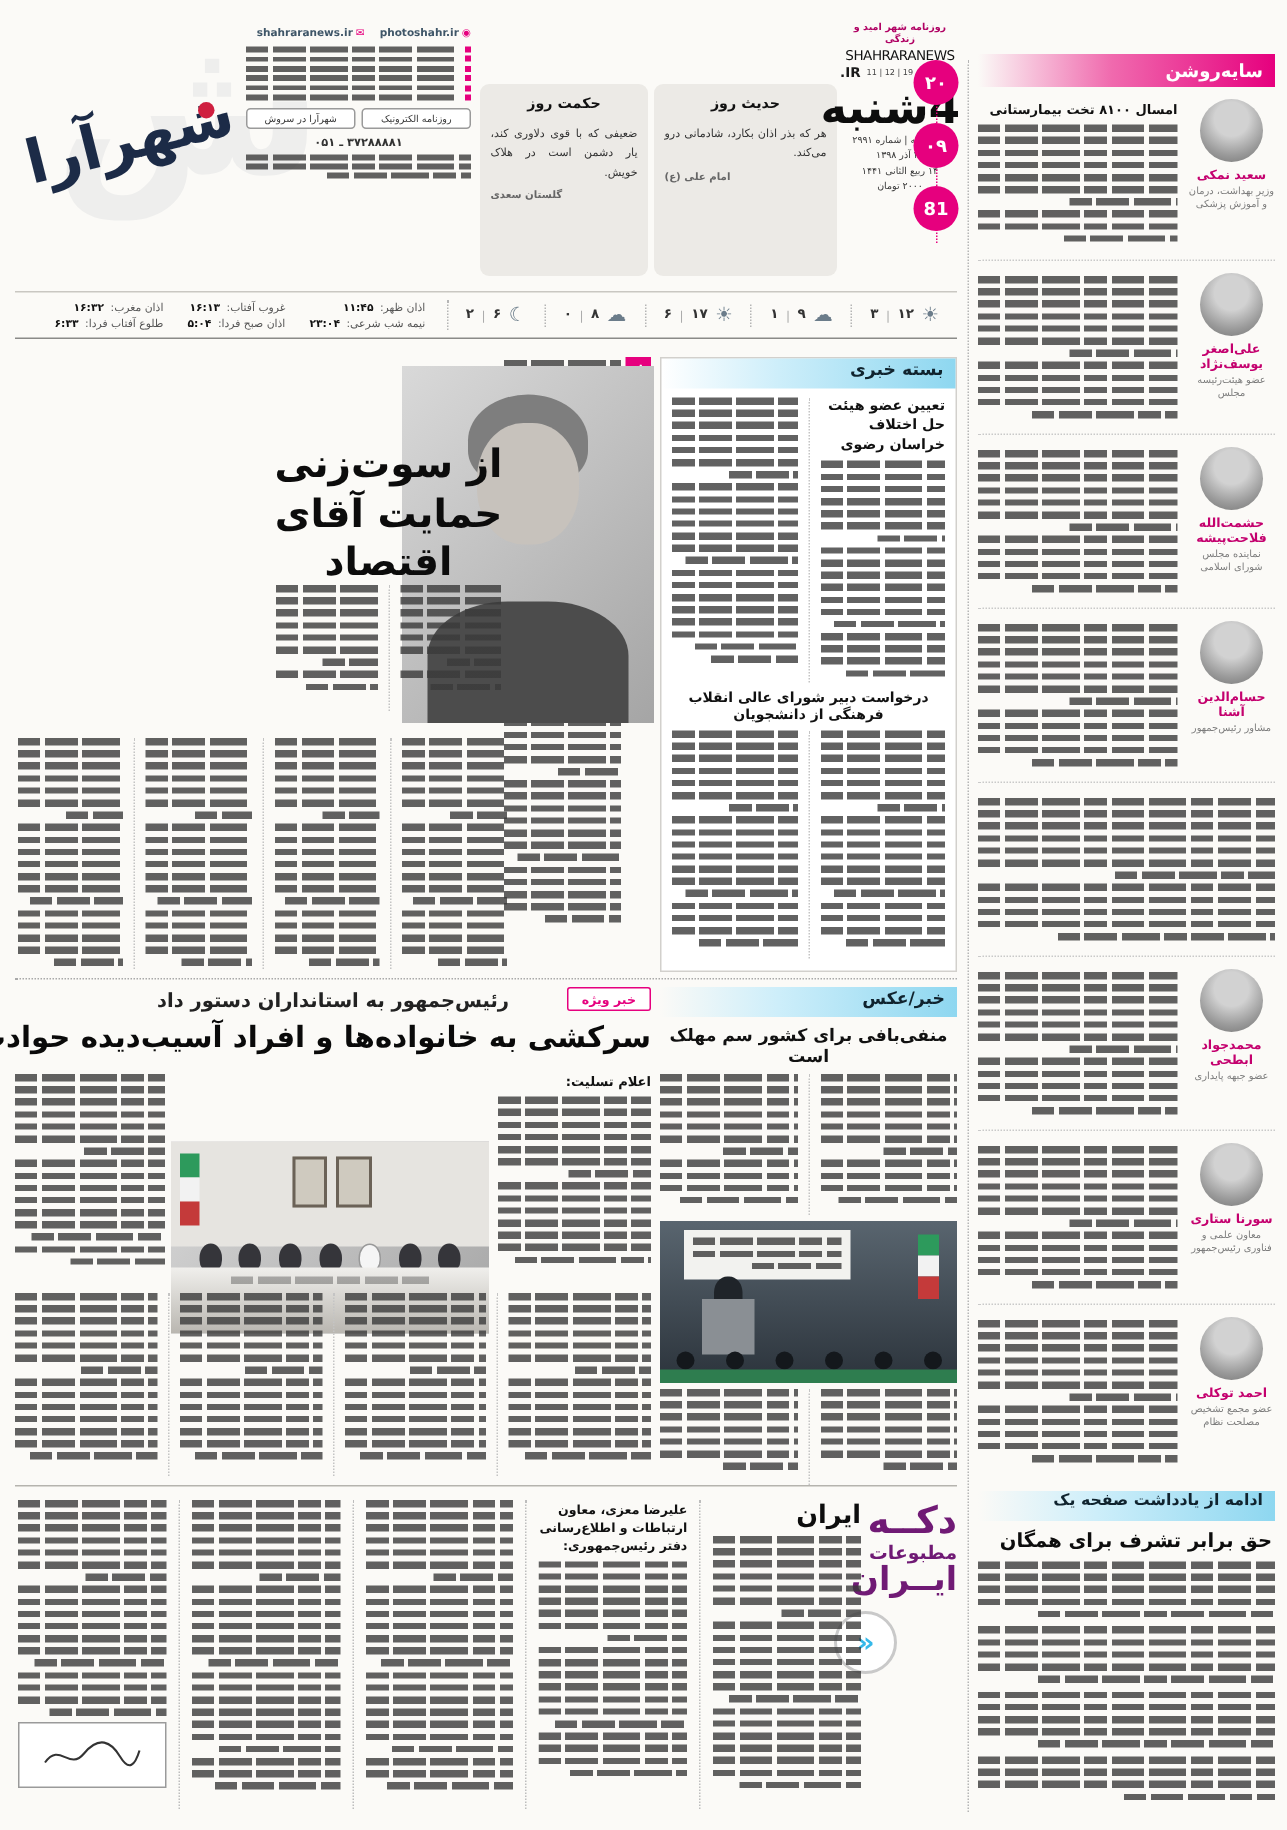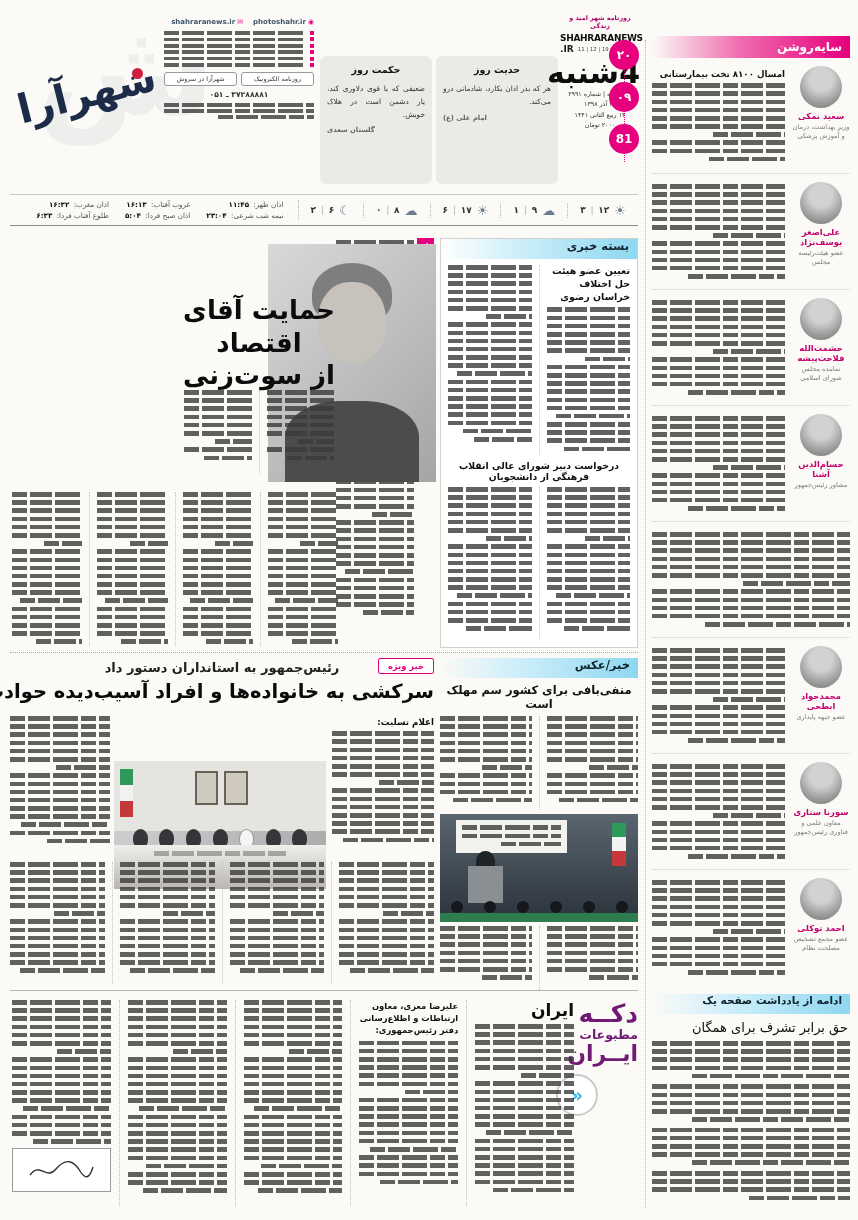--- a/index.html
+++ b/index.html
@@ -25,21 +25,21 @@
 .sites .ic{color:#e6007e;margin-left:2px}
 .mrow{display:flex;align-items:center;gap:4px;margin:2.4px 0}
 .mrow .bq{width:4px;height:4px;background:#e6007e;flex:none}
 .mrow .fl{flex:1;margin:0}
 .chanbox{border:1px solid #9a9a9a;border-radius:3px;font-size:6.4px;padding:2px 4px;text-align:center;flex:1;color:#333;background:#fff}
 .quote{background:#eceae6;border-radius:6px;padding:6px 7px;font-size:7.4px;line-height:1.75;text-align:justify;color:#333}
 .quote .qt{font-size:9.5px;font-weight:bold;text-align:center;margin-bottom:4px;color:#111}
 .quote .qs{font-size:6.8px;font-weight:bold;color:#666;text-align:left;margin-top:4px}
 #dateblock{text-align:center}
 #dateblock .tg{font-size:6.4px;color:#b00063;font-weight:bold;margin-bottom:3px}
-#dateblock .br{direction:ltr;font-size:9px;font-weight:bold;letter-spacing:-.3px;color:#111}
+#dateblock .br{direction:ltr;font-size:9px;font-weight:normal;letter-spacing:-.3px;color:#111}
 #dateblock .sub{direction:ltr;display:flex;justify-content:flex-start;align-items:center;gap:4px;margin:1px 0 2px}
 #dateblock .ir{font-size:9px;font-weight:bold}
 #dateblock .dts{font-size:5.4px;line-height:1.15;color:#444;text-align:left}
 #dateblock .wd{font-size:30px;font-weight:bold;line-height:1.1;color:#0d0d0d}
 #dateblock .dl{font-size:6.3px;line-height:1.65;color:#333}
 #circles{text-align:center}
 #circles:before{content:"";position:absolute;left:50%;top:6px;bottom:6px;border-left:1px dotted #e6007e}
 .circ{position:relative;width:30px;height:30px;border-radius:50%;background:#e6007e;color:#fff;font-size:12px;font-weight:bold;display:flex;align-items:center;justify-content:center;margin:0 auto 12px}
 
 #infobar{display:flex;align-items:center;border-top:1px solid #c9c7c2;border-bottom:1px solid #8a8a88}
@@ -101,21 +101,21 @@
 
 .kcols{position:absolute;top:4px;right:64px;left:2px;height:206px;display:flex;gap:8px}
 .kcol{flex:1;min-width:0;overflow:hidden}
 .kcol+.kcol{border-right:1px dotted #bdbdbd;padding-right:8px}
 .kpaper{font-size:17px;font-weight:bold;color:#0d0d0d;margin-bottom:4px}
 .klead{font-size:8.4px;font-weight:bold;line-height:1.45;margin-bottom:4px;color:#111}
 #kiosktitle{position:absolute;top:4px;right:0;width:58px;text-align:center;color:#701a75;font-weight:bold;line-height:1.12}
 #kiosktitle .k1{font-size:25px}#kiosktitle .k2{font-size:12.5px}#kiosktitle .k3{font-size:22px}
 .karrow{position:absolute;width:42px;height:42px;border:2px solid #c9c9c9;border-radius:50%;background:#fff;display:flex;align-items:center;justify-content:center;color:#35b9e9;font-size:19px;font-weight:bold}
 
-#continuation .chl{font-size:13px;font-weight:normal;margin:6px 2px;color:#0d0d0d}
+#continuation .chl{font-size:13px;font-weight:bold;margin:6px 2px;color:#0d0d0d}
 .cpar{margin-bottom:6px}
 .sig{border:1px solid #9a9a9a;height:44px;margin-top:4px;display:flex;align-items:center;justify-content:center;background:#fff}
 .hsep{position:absolute;border-top:1px dotted #a9a9a9}
 .hsep.solid{border-top:1px solid #b5b3ae}
 .vsep{position:absolute;border-right:1px dotted #b5b5b5}
 .capline{width:62%;margin:3px auto 0}
 </style>
 </head>
 <body>
 
@@ -292,22 +292,22 @@
           <div class="fl"></div>
           <div class="fl" style="width: 66%;"></div>
         </div>
     </div>
     <div class="photo portrait abs" style="left:2px;top:6px;width:168px;height:238px">
       <div class="p-hair"></div>
       <div class="p-face"></div>
       <div class="p-body"></div>
     </div>
     <div class="abs hl1" style="left:172px;top:56px;width:154px">
+      <div>از سوت‌زنی</div>
       <div>حمایت آقای اقتصاد</div>
-      <div>از سوت‌زنی</div>
     </div>
     <div class="abs cols" style="left:174px;top:152px;width:150px;height:84px">
       <div>
           <div class="fl"></div>
           <div class="fl"></div>
           <div class="fl"></div>
           <div class="fl"></div>
           <div class="fl"></div>
           <div class="fl"></div>
           <div class="fl" style="width: 54%;"></div>

